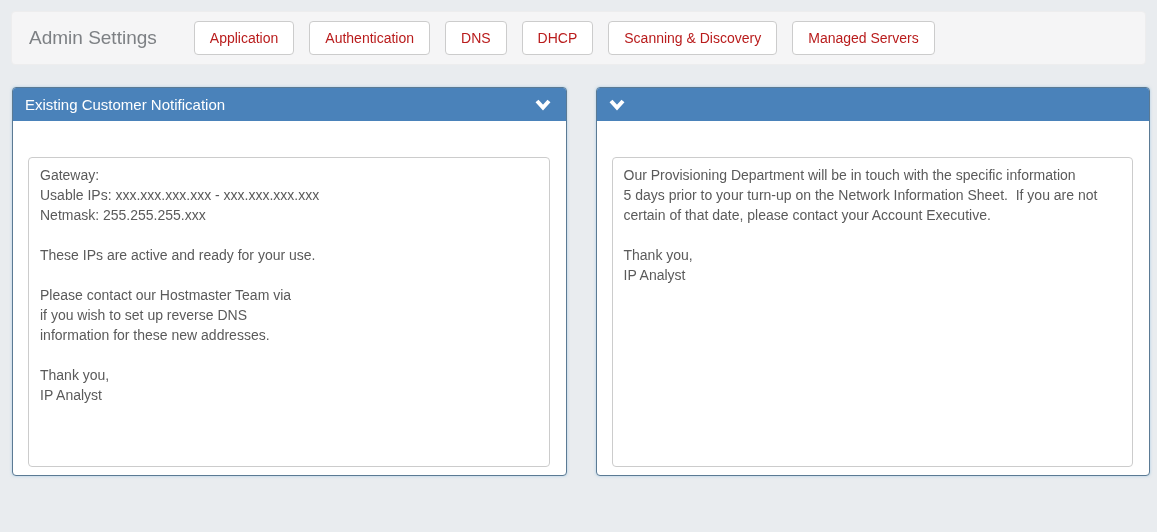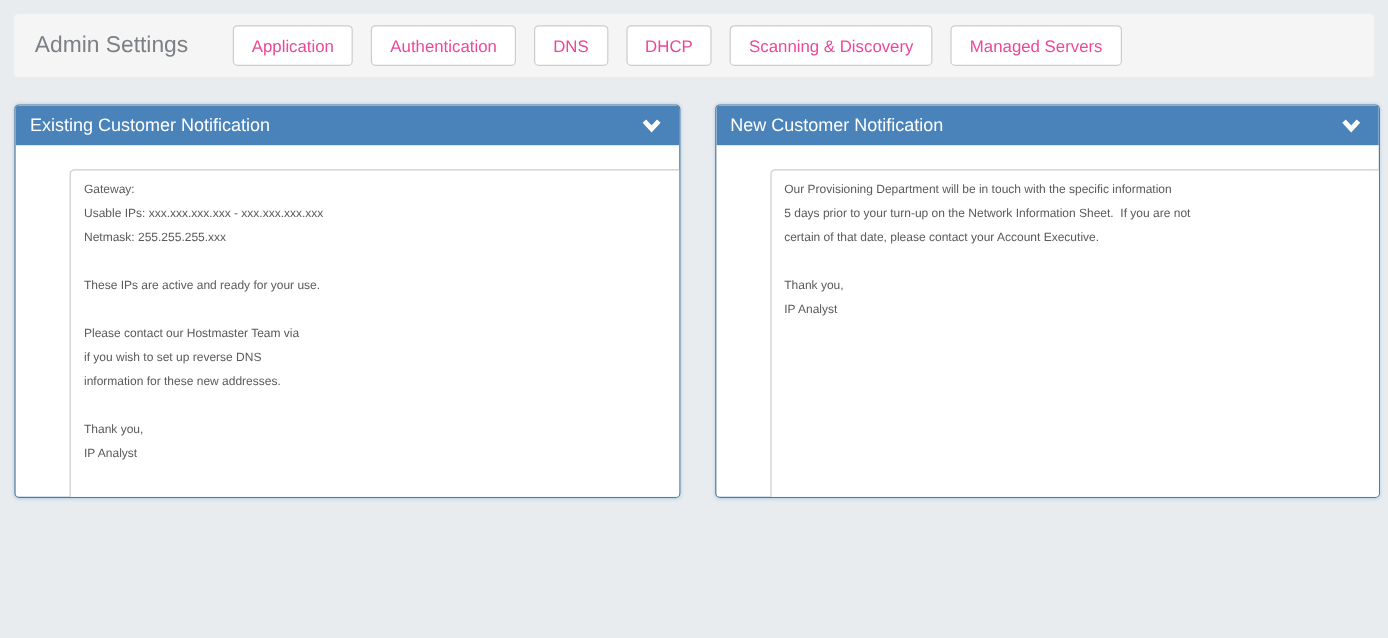--- a/index.html
+++ b/index.html
@@ -35,49 +35,50 @@
     gap: 15px;
   }
   .tab {
     height: 34px;
     padding: 0 15px;
     background: #ffffff;
     border: 1px solid #cccccc;
     border-radius: 4px;
     font-family: "Liberation Sans", sans-serif;
     font-size: 14px;
-    color: #ec4899;
+    color: #b91c1c;
     display: flex;
     align-items: center;
     cursor: pointer;
     white-space: nowrap;
   }
   .tab.active {
     background: #1e3d60;
     border-color: #1e3d60;
     color: #ffffff;
   }
   .tab.gap-before { }
 
   
   .panels {
     display: flex;
     gap: 29px;
     margin: 22px 7px 0 12px;
   }
   .panel {
     flex: 1;
-    height: 328px;
+    height: 389px;
     background: #ffffff;
     border: 1px solid #5b7a94;
     border-radius: 4px;
     display: flex;
     flex-direction: column;
     overflow: hidden;
     box-shadow: 0 0 3px rgba(120,180,220,0.55);
+    gap: 16px;
   }
   .panel-header {
     flex: 0 0 33px;
     background: #4a82ba;
     color: #ffffff;
     display: flex;
     align-items: center;
     justify-content: space-between;
     padding: 0 15px 0 12px;
   }
@@ -100,26 +101,25 @@
     padding: 20px 16px 15px 15px;
   }
   textarea.notice {
     width: 100%;
     height: 310px;
     resize: none;
     border: 1px solid #cccccc;
     border-radius: 4px;
     padding: 7px 11px;
     font-family: "Liberation Sans", sans-serif;
-    font-size: 10px;
+    font-size: 14px;
     line-height: 20px;
     color: #5a5a5a;
     background: #ffffff;
     outline: none;
-    margin-left: 30px;
   }
   .panel-footer {
     display: flex;
     justify-content: flex-end;
     margin-top: 22px;
   }
   .save-btn {
     height: 34px;
     padding: 0 16px;
     background: #c2410c;
@@ -171,21 +171,20 @@
 Thank you,
 IP Analyst</textarea>
       <div class="panel-footer">
         <button class="save-btn">Save Changes</button>
       </div>
     </div>
   </div>
 
   <div class="panel">
     <div class="panel-header">
-      <span class="panel-title">New Customer Notification</span>
       <span class="chevron">
         <svg width="16" height="13" viewBox="0 0 16 13">
           <path d="M2 3 L8 9.5 L14 3" fill="none" stroke="#ffffff" stroke-width="4" stroke-linecap="butt" stroke-linejoin="miter"></path>
         </svg>
       </span>
     </div>
     <div class="panel-body">
       <textarea class="notice" spellcheck="false" style="">Our Provisioning Department will be in touch with the specific information
 5 days prior to your turn-up on the Network Information Sheet.  If you are not
 certain of that date, please contact your Account Executive.

